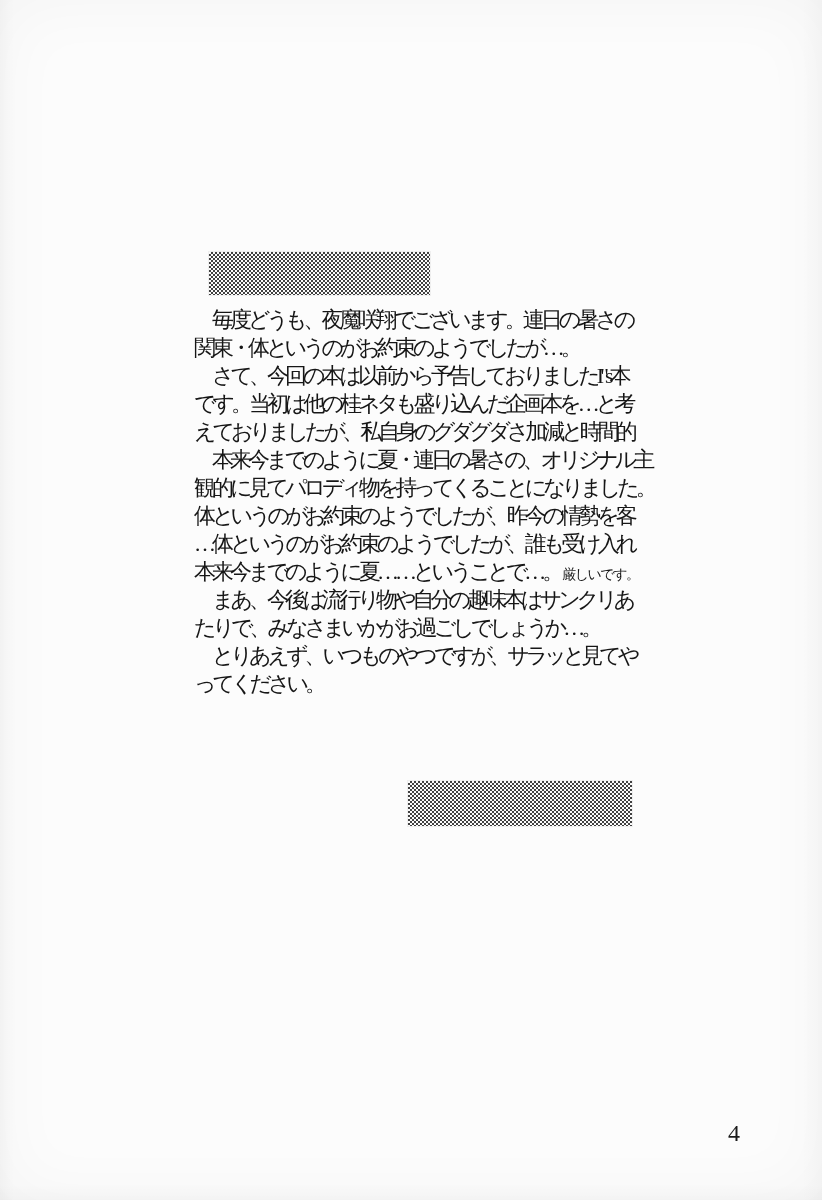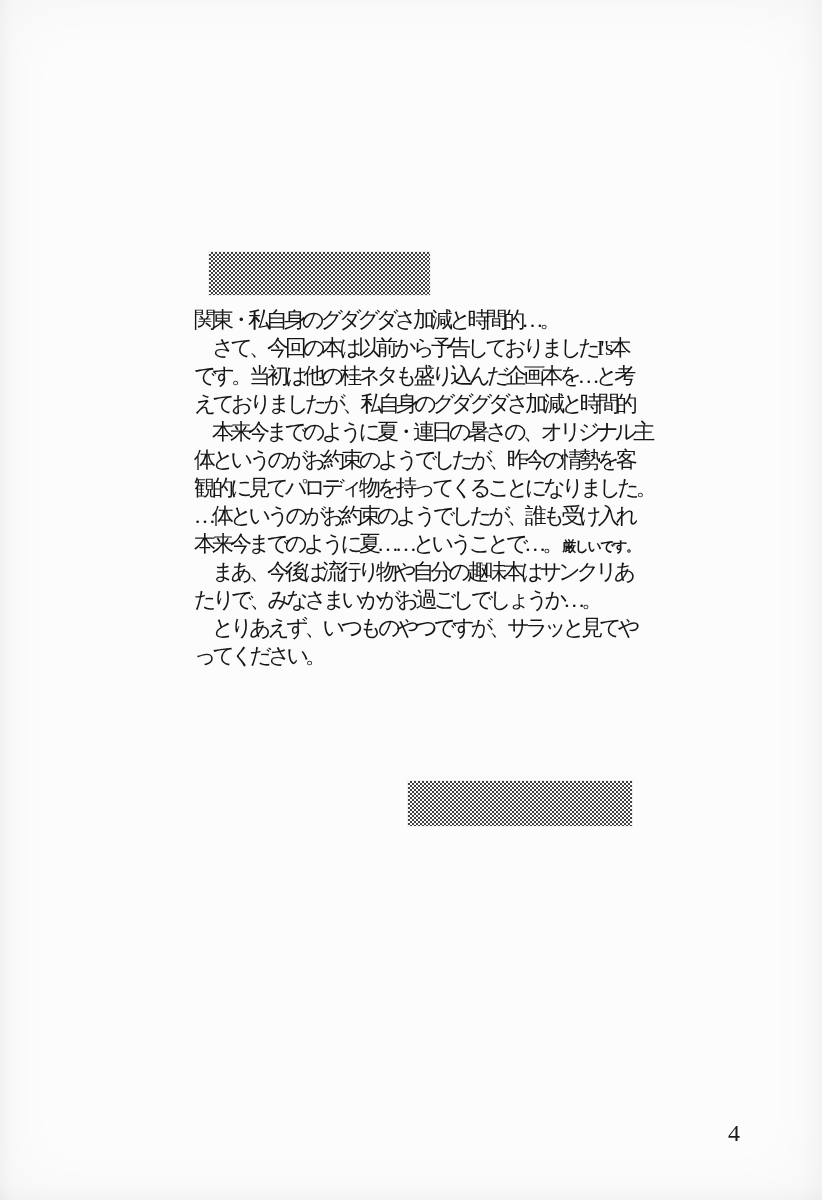--- a/index.html
+++ b/index.html
@@ -54,21 +54,21 @@
     font-size: 22px;
     line-height: 28px;
     letter-spacing: -4px;
     white-space: nowrap;
   }
   .text-line {
     height: 28px;
   }
   .small-note {
     font-family: "Liberation Sans", "DejaVu Sans", sans-serif;
-    font-weight: 700;
+    font-weight: 400;
     font-size: 14px;
     letter-spacing: -1.5px;
     margin-left: 2px;
   }
   .page-number {
     position: absolute;
     left: 712px;
     top: 1120px;
     width: 44px;
     text-align: center;
@@ -77,27 +77,28 @@
   }
 </style>
 </head>
 <body>
 
 <div class="page">
 
   <div class="tone-bar top"></div>
 
   <div class="text-block">
-    <div class="text-line">関東・私自身のグダグダさ加減と時間的…。</div>
+    <div class="text-line">　毎度どうも、夜魔咲翔でございます。連日の暑さの</div>
+    <div class="text-line">関東・体というのがお約束のようでしたが…。</div>
     <div class="text-line">　さて、今回の本は以前から予告しておりましたI"s本</div>
     <div class="text-line">です。当初は他の桂ネタも盛り込んだ企画本を…と考</div>
     <div class="text-line">えておりましたが、私自身のグダグダさ加減と時間的</div>
     <div class="text-line">　本来今までのように夏・連日の暑さの、オリジナル主</div>
+    <div class="text-line">観的に見てパロディ物を持ってくることになりました。</div>
     <div class="text-line">体というのがお約束のようでしたが、昨今の情勢を客</div>
-    <div class="text-line">観的に見てパロディ物を持ってくることになりました。</div>
     <div class="text-line">…体というのがお約束のようでしたが、誰も受け入れ</div>
     <div class="text-line"><span>本来今までのように夏……ということで…。</span><span class="small-note">厳しいです。</span></div>
     <div class="text-line">　まあ、今後は流行り物や自分の趣味本はサンクリあ</div>
     <div class="text-line">たりで、みなさまいかがお過ごしでしょうか…。</div>
     <div class="text-line">　とりあえず、いつものやつですが、サラッと見てや</div>
     <div class="text-line">ってください。</div>
   </div>
 
   <div class="tone-bar bottom"></div>
 

